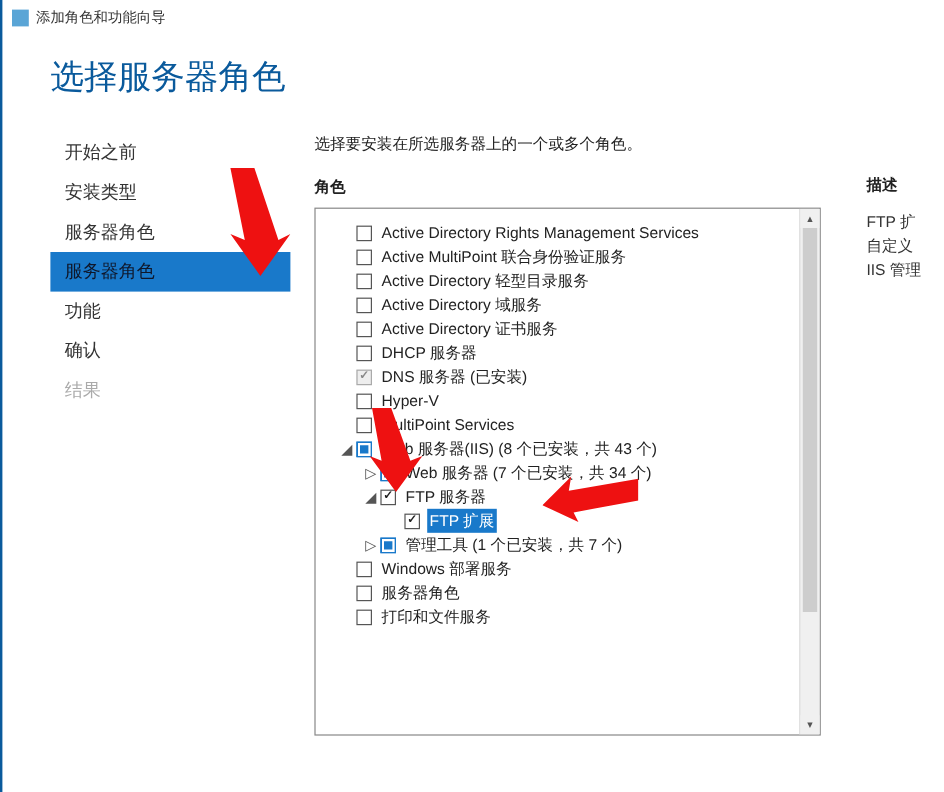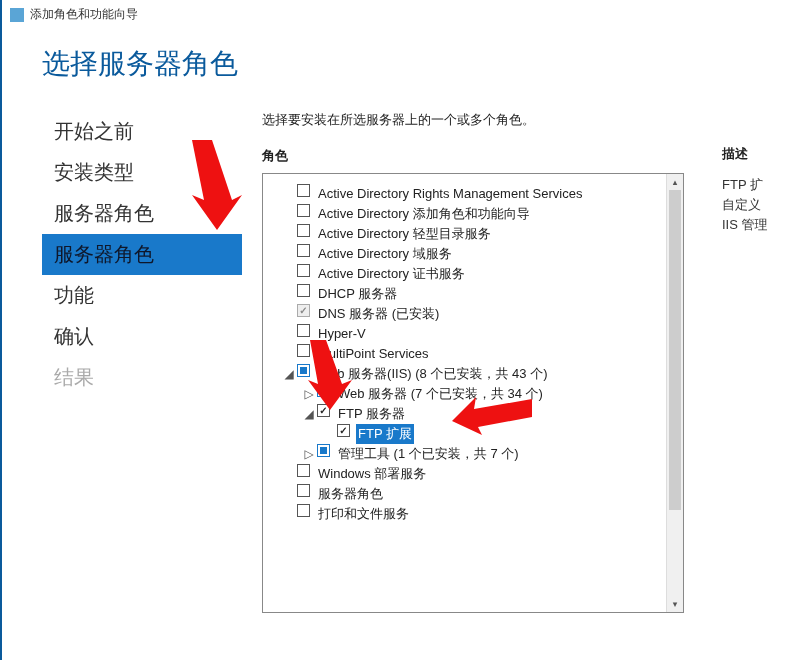--- a/index.html
+++ b/index.html
@@ -2,33 +2,33 @@
 <html><head>
 <meta charset="utf-8">
 <style>
   html,body{margin:0;padding:0;font-family:"Microsoft YaHei","Segoe UI",sans-serif;font-size:13px;color:#222;background:#fff}
   .window{width:787px;height:660px;position:relative;overflow:hidden;border-left:2px solid #0a5a9c}
   .titlebar{display:flex;align-items:center;padding:6px 8px 4px 8px;font-size:12px;color:#333}
   .ticon{width:14px;height:14px;margin-right:6px;background:#5aa5d6;display:inline-block}
   .heading{font-size:28px;color:#0a5a9c;padding:18px 0 28px 40px;font-weight:300}
   .body{display:flex;flex-direction:row;padding-left:40px}
   .steps{width:200px;flex:none}
-  .step{padding:7px 12px;font-size:20px;color:#333;cursor:pointer}
+  .step{padding:7px 12px;font-size:15px;color:#333;cursor:pointer}
   .step.current{background:#1979ca;color:#0f172a}
   .step.disabled{color:#aaa;cursor:default}
   .main{flex:1;padding:0 0 0 20px}
   .instr{font-size:13px;margin-bottom:18px}
   .lbl{font-size:13px;font-weight:bold;margin-bottom:8px}
   .rolesbox{border:1px solid #888;width:420px;height:430px;overflow:hidden;padding:4px 0;position:relative;background:#fff}
   .scrollbar{position:absolute;right:0;top:0;width:16px;height:100%;background:#f0f0f0;border-left:1px solid #ddd}
   .sb-btn{width:16px;height:16px;background:#f0f0f0;display:flex;align-items:center;justify-content:center;color:#555;font-size:9px}
   .sb-track{position:absolute;top:16px;bottom:16px;left:0;right:0}
   .sb-thumb{position:absolute;left:2px;right:2px;top:0;height:320px;background:#cdcdcd}
   .tree{padding:6px 4px 6px 8px}
-  .row{display:flex;height:20px;white-space:nowrap;line-height:20px}
+  .row{display:flex;align-items:center;height:20px;white-space:nowrap;line-height:20px}
   .ind{display:inline-block}
   .exp{width:12px;display:inline-flex;align-items:center;justify-content:center;color:#555;font-size:12px;cursor:pointer}
   .chk{width:13px;height:13px;border:1px solid #555;margin:0 6px 0 2px;display:inline-flex;align-items:center;justify-content:center;font-size:10px;line-height:1;cursor:pointer;background:#fff;box-sizing:border-box}
   .chk.checked::after{content:"✓";font-size:10px;color:#222;font-weight:bold}
   .chk.partial{background:#1979ca;border-color:#1979ca;box-shadow:inset 0 0 0 2px #fff}
   .chk.disabled{background:#eee;border-color:#aaa}
   .chk.disabled.checked::after{color:#888}
   .txt{cursor:default;padding:0 2px}
   .txt.sel{background:#1979ca;color:#fff}
   .right{position:absolute;left:720px;top:145px;width:70px}
@@ -68,21 +68,21 @@
       <div class="rolesbox">
         <div class="tree">
           <div class="row">
               <span class="ind" style="width:24px"></span>
               <span class="chk"></span>
               <span class="txt">Active Directory Rights Management Services</span>
             </div>
           <div class="row">
               <span class="ind" style="width:24px"></span>
               <span class="chk"></span>
-              <span class="txt">Active Directory 添加角色和功能向导</span>
+              <span class="txt">Active MultiPoint 联合身份验证服务</span>
             </div>
           <div class="row">
               <span class="ind" style="width:24px"></span>
               <span class="chk"></span>
               <span class="txt">Active Directory 轻型目录服务</span>
             </div>
           <div class="row">
               <span class="ind" style="width:24px"></span>
               <span class="chk"></span>
               <span class="txt">Active Directory 域服务</span>

